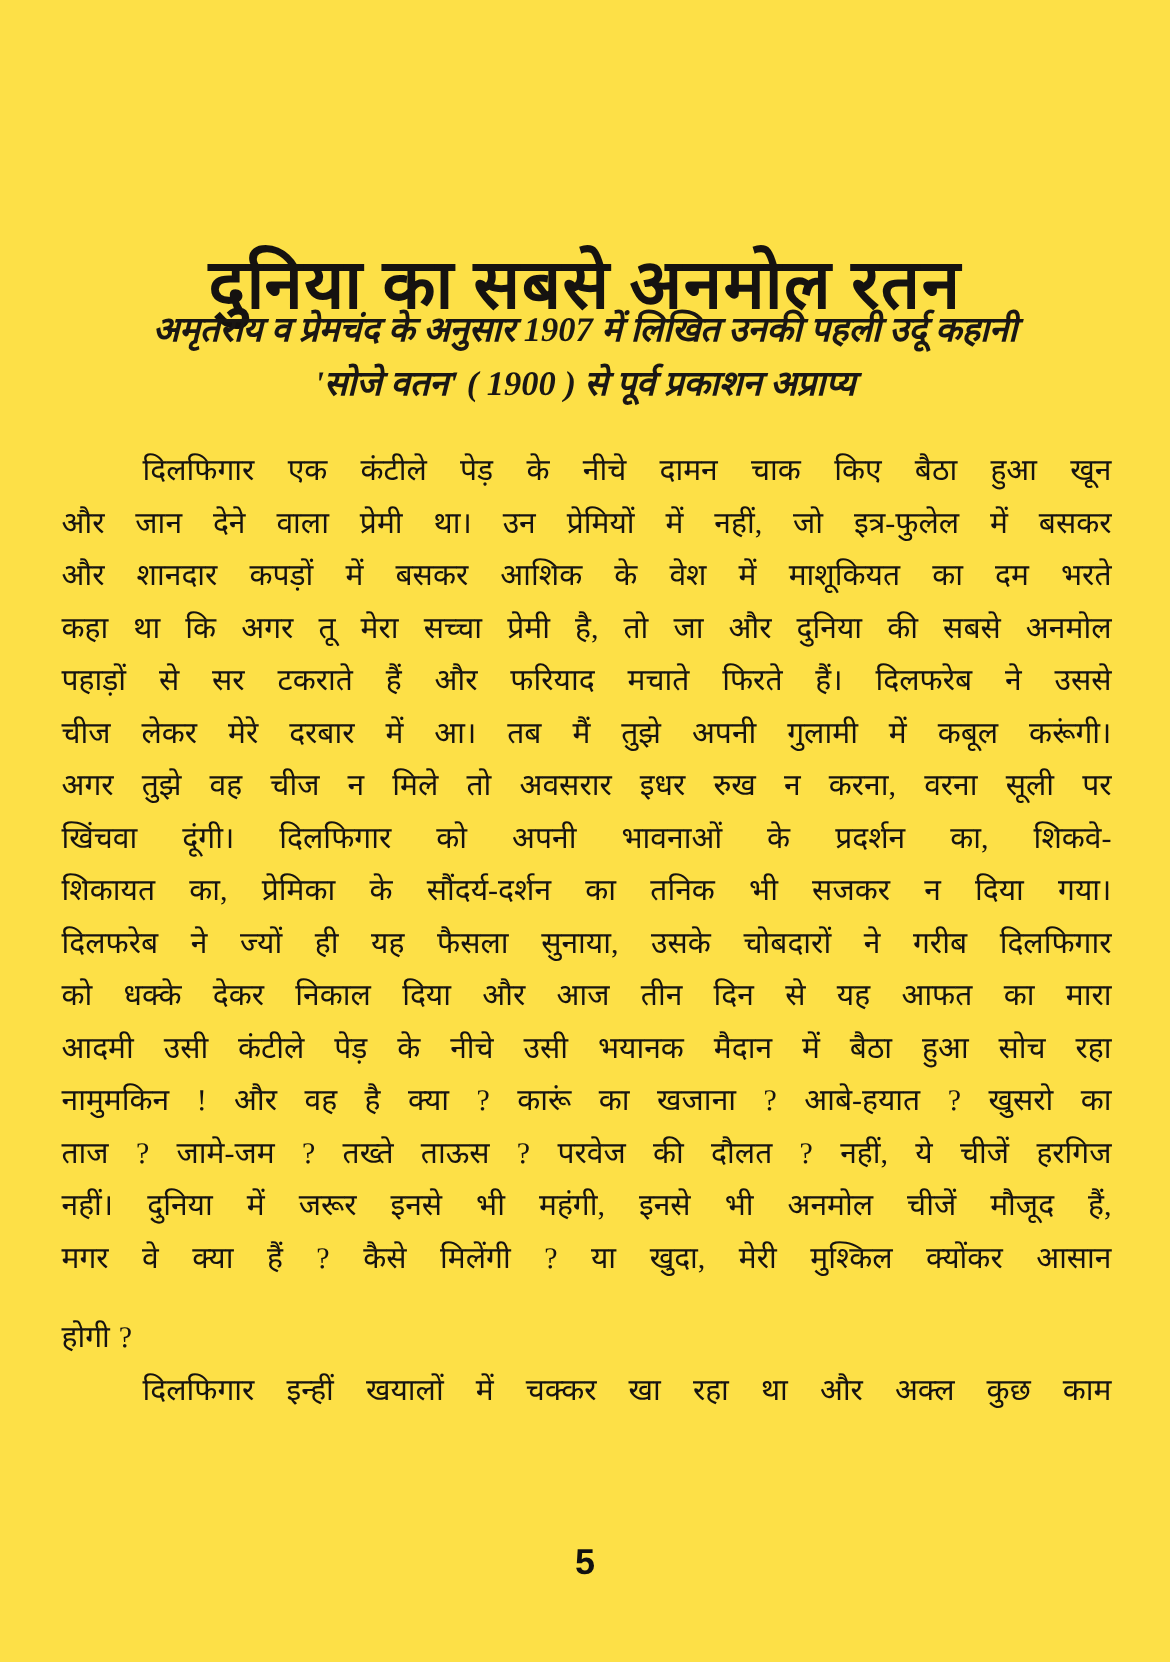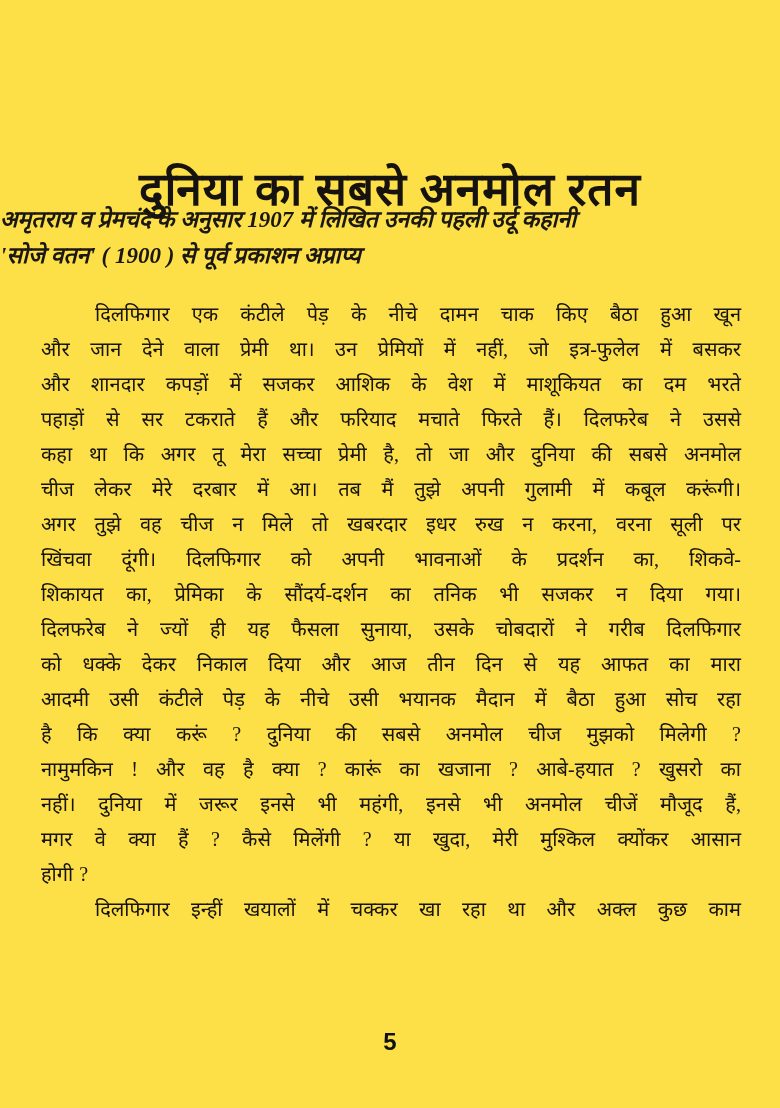--- a/index.html
+++ b/index.html
@@ -31,20 +31,21 @@
     line-height: 62px;
     font-weight: 700;
     letter-spacing: 1px;
     color: #151210;
   }
   .subtitle {
     position: absolute;
     top: 202px;
     left: 0;
     width: 100%;
+    text-align: center;
     font-weight: 700;
     font-style: italic;
     font-size: 23px;
     line-height: 36px;
     color: #1a1714;
   }
   .body-text {
     position: absolute;
     top: 297px;
     left: 41px;
@@ -64,20 +65,21 @@
   
   .body-text .line.justify {
     white-space: normal;
     text-align: justify;
     text-align-last: justify;
   }
   .body-text .line.plain {
     white-space: normal;
     text-align: left;
     text-align-last: left;
+    margin-top: 18px;
   }
   .body-text .line.indent {
     text-indent: 54px;
   }
   .page-number {
     position: absolute;
     top: 1028px;
     left: 0;
     width: 100%;
     text-align: center;
@@ -95,32 +97,32 @@
   <h1 class="page-title">दुनिया का सबसे अनमोल रतन</h1>
 
   <div class="subtitle">
     <div>अमृतराय व प्रेमचंद के अनुसार 1907 में लिखित उनकी पहली उर्दू कहानी</div>
     <div>'सोजे वतन' ( 1900 ) से पूर्व प्रकाशन अप्राप्य</div>
   </div>
 
   <div class="body-text">
       <div class="line justify indent">दिलफिगार एक कंटीले पेड़ के नीचे दामन चाक किए बैठा हुआ खून</div>
       <div class="line justify">और जान देने वाला प्रेमी था। उन प्रेमियों में नहीं, जो इत्र-फुलेल में बसकर</div>
-      <div class="line justify">और शानदार कपड़ों में सजकर आशिक के वेश में माशूकियत का दम भरते</div>
+      <div class="line justify">और शानदार कपड़ों में बसकर आशिक के वेश में माशूकियत का दम भरते</div>
+      <div class="line justify">कहा था कि अगर तू मेरा सच्चा प्रेमी है, तो जा और दुनिया की सबसे अनमोल</div>
       <div class="line justify">पहाड़ों से सर टकराते हैं और फरियाद मचाते फिरते हैं। दिलफरेब ने उससे</div>
-      <div class="line justify">कहा था कि अगर तू मेरा सच्चा प्रेमी है, तो जा और दुनिया की सबसे अनमोल</div>
       <div class="line justify">चीज लेकर मेरे दरबार में आ। तब मैं तुझे अपनी गुलामी में कबूल करूंगी।</div>
-      <div class="line justify">अगर तुझे वह चीज न मिले तो खबरदार इधर रुख न करना, वरना सूली पर</div>
+      <div class="line justify">अगर तुझे वह चीज न मिले तो अवसरार इधर रुख न करना, वरना सूली पर</div>
       <div class="line justify">खिंचवा दूंगी। दिलफिगार को अपनी भावनाओं के प्रदर्शन का, शिकवे-</div>
       <div class="line justify">शिकायत का, प्रेमिका के सौंदर्य-दर्शन का तनिक भी सजकर न दिया गया।</div>
       <div class="line justify">दिलफरेब ने ज्यों ही यह फैसला सुनाया, उसके चोबदारों ने गरीब दिलफिगार</div>
       <div class="line justify">को धक्के देकर निकाल दिया और आज तीन दिन से यह आफत का मारा</div>
       <div class="line justify">आदमी उसी कंटीले पेड़ के नीचे उसी भयानक मैदान में बैठा हुआ सोच रहा</div>
-      <div class="line justify">है कि क्या करूं ? दुनिया की सबसे अनमोल चीज मुझको मिलेगी ?</div>
       <div class="line justify">नामुमकिन ! और वह है क्या ? कारूं का खजाना ? आबे-हयात ? खुसरो का</div>
+      <div class="line justify">ताज ? जामे-जम ? तख्ते ताऊस ? परवेज की दौलत ? नहीं, ये चीजें हरगिज</div>
       <div class="line justify">नहीं। दुनिया में जरूर इनसे भी महंगी, इनसे भी अनमोल चीजें मौजूद हैं,</div>
       <div class="line justify">मगर वे क्या हैं ? कैसे मिलेंगी ? या खुदा, मेरी मुश्किल क्योंकर आसान</div>
       <div class="line plain">होगी ?</div>
       <div class="line justify indent">दिलफिगार इन्हीं खयालों में चक्कर खा रहा था और अक्ल कुछ काम</div>
     </div>
 
   <div class="page-number">5</div>
 
 </div>
 

